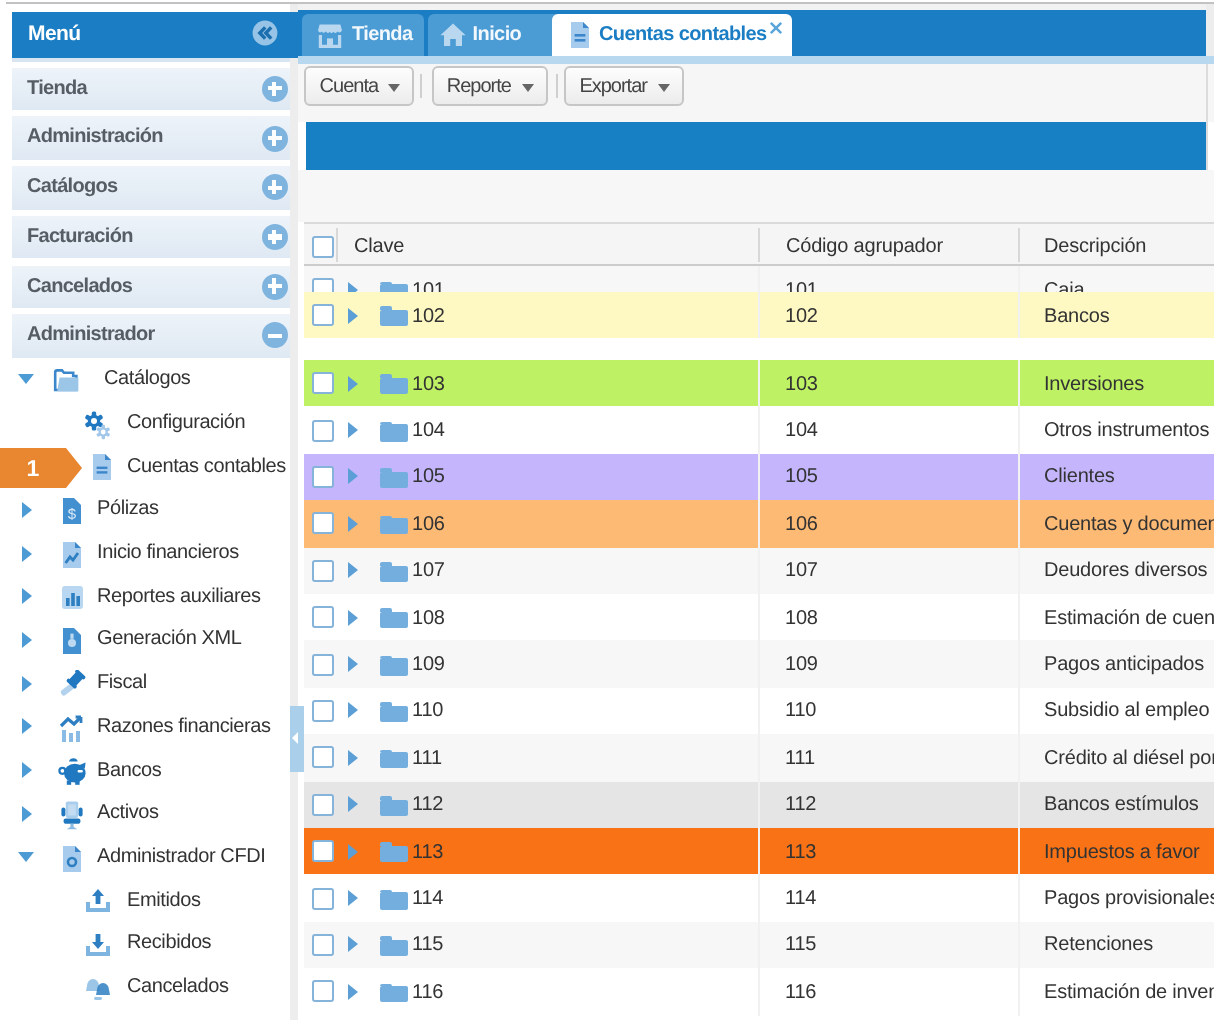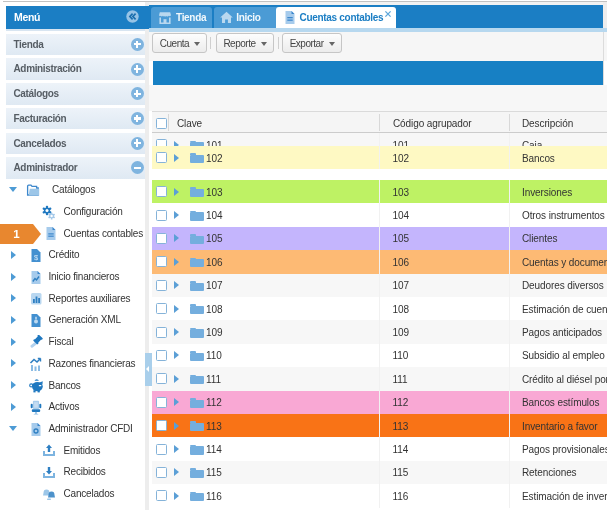--- a/index.html
+++ b/index.html
@@ -123,21 +123,21 @@
       <rect x="4.3" y="9.6" width="5.4" height="1.2" fill="#3c87cc"></rect>
     </svg>
 <span class="t" style="left:57.5px">Cuentas contables</span>
 </div>
 <div class="abs trow" style="top:244.29999999999995px">
 <span class="ar-r"></span>
 <svg style="position:absolute;left:23.0px;top:3.8px" width="14" height="15" viewBox="0 0 14 15">
       <path d="M2.5 1 L8 1 L11.5 4.5 L11.5 14 L2.5 14 Z" fill="#4390d0"></path>
       <text x="7" y="11.5" font-size="7.5" fill="#d7e9f8" text-anchor="middle" font-family="Liberation Sans">$</text>
     </svg>
-<span class="t" style="left:42.5px">Crédito</span>
+<span class="t" style="left:42.5px">Pólizas</span>
 </div>
 <div class="abs trow" style="top:265.99999999999994px">
 <span class="ar-r"></span>
 <svg style="position:absolute;left:23.0px;top:3.8px" width="14" height="15" viewBox="0 0 14 15">
       <path d="M2.5 1 L8.5 1 L11.5 4 L11.5 14 L2.5 14 Z" fill="#a6cbec"></path>
       <path d="M8.5 1 L11.5 4 L8.5 4 Z" fill="#3c87cc"></path>
       <path d="M3.8 11.5 L6 8.5 L7.5 10 L10 6.5" stroke="#2e7fc2" stroke-width="1.4" fill="none"></path>
     </svg>
 <span class="t" style="left:42.5px">Inicio financieros</span>
 </div>
@@ -407,39 +407,39 @@
 <div class="abs row" style="top:367.19999999999993px;background:#f7f7f7">
 <span class="cb" style="top:6.2px"></span>
 <span class="rtri" style="top:7.5px"></span>
 <div class="folder" style="top:9px"></div>
 <span class="bcol" style="left:226.5px"></span>
     <span class="bcol" style="left:356.5px"></span>
 <span class="ct" style="left:54px">111</span>
 <span class="ct" style="left:240.5px">111</span>
 <span class="ct" style="left:370px">Crédito al diésel por acreditar</span>
 </div>
-<div class="abs row" style="top:390.5999999999999px;background:#f9a8d4">
+<div class="abs row" style="top:390.5999999999999px;background:#e5e5e5">
 <span class="cb" style="top:6.2px"></span>
 <span class="rtri" style="top:7.5px"></span>
 <div class="folder" style="top:9px"></div>
 <span class="bcol" style="left:226.5px"></span>
     <span class="bcol" style="left:356.5px"></span>
 <span class="ct" style="left:54px">112</span>
 <span class="ct" style="left:240.5px">112</span>
 <span class="ct" style="left:370px">Bancos estímulos</span>
 </div>
 <div class="abs row" style="top:413.9999999999999px;background:#f97316">
 <span class="cb" style="top:6.2px"></span>
 <span class="rtri" style="top:7.5px"></span>
 <div class="folder" style="top:9px"></div>
 <span class="bcol" style="left:226.5px"></span>
     <span class="bcol" style="left:356.5px"></span>
 <span class="ct" style="left:54px">113</span>
 <span class="ct" style="left:240.5px">113</span>
-<span class="ct" style="left:370px">Inventario a favor</span>
+<span class="ct" style="left:370px">Impuestos a favor</span>
 </div>
 <div class="abs row" style="top:437.39999999999986px;background:#ffffff">
 <span class="cb" style="top:6.2px"></span>
 <span class="rtri" style="top:7.5px"></span>
 <div class="folder" style="top:9px"></div>
 <span class="bcol" style="left:226.5px"></span>
     <span class="bcol" style="left:356.5px"></span>
 <span class="ct" style="left:54px">114</span>
 <span class="ct" style="left:240.5px">114</span>
 <span class="ct" style="left:370px">Pagos provisionales</span>

